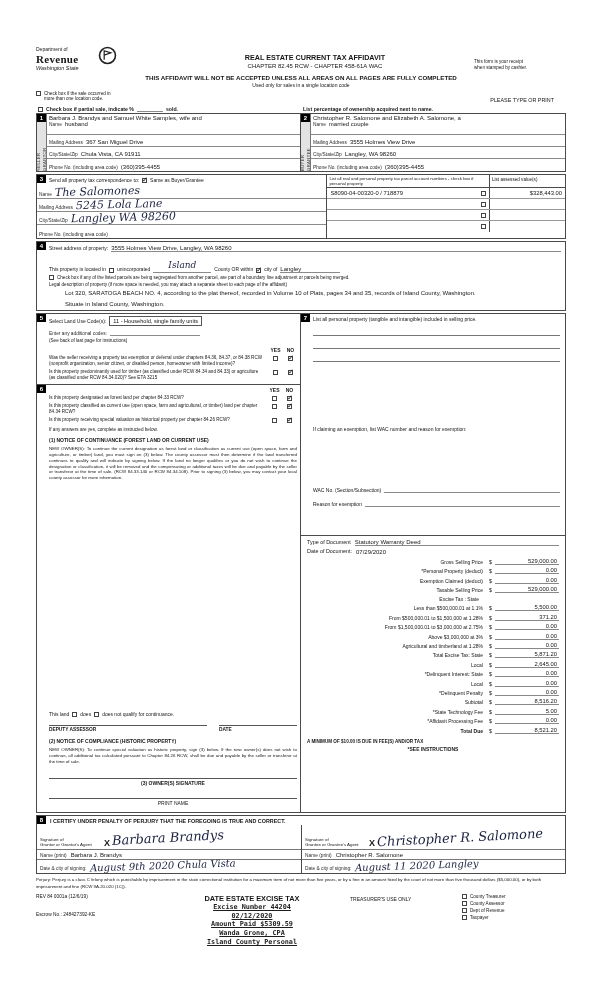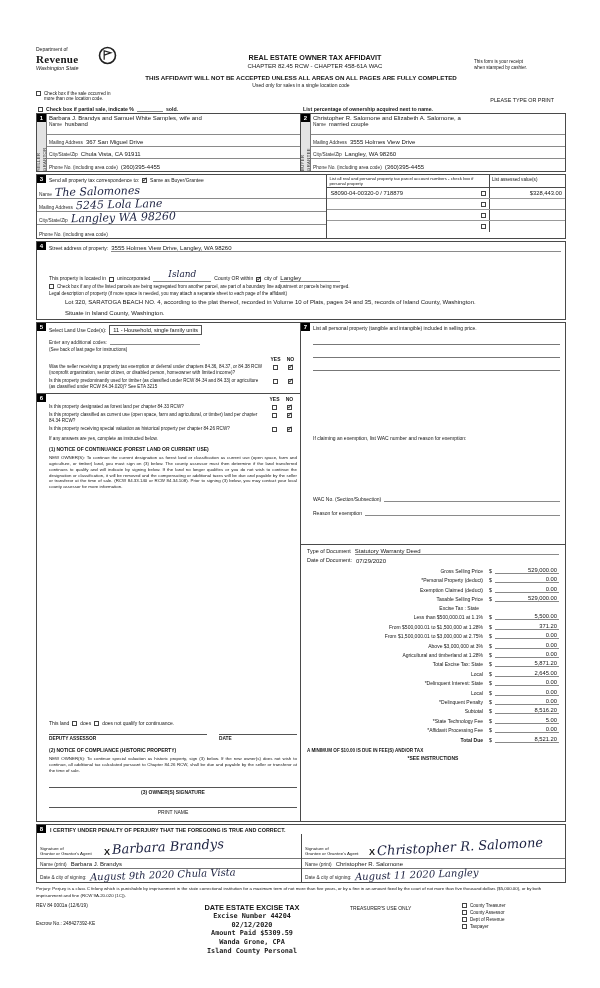--- a/index.html
+++ b/index.html
@@ -113,21 +113,21 @@
   .drow{display:flex;padding:1px 3px 2px 3px;gap:4px;align-items:flex-end;height:13px;overflow:visible;}
   .handdate{font-size:10px;line-height:1;white-space:nowrap;transform:rotate(-2deg);}
 
   .perj{margin-top:3px;font-size:4.4px;line-height:1.4;}
 
   
   .foot{margin-top:4px;display:flex;}
   .fl{width:118px;font-size:4.8px;}
   .fstamp{width:196px;text-align:center;}
   .stitle{font-size:7.4px;font-weight:bold;}
-  .sline{font-family:"DejaVu Sans Mono",monospace;font-weight:bold;font-size:6.8px;line-height:1.3;color:#1d1d1d;}
+  .sline{font-family:"DejaVu Sans Mono",monospace;font-weight:bold;font-size:6.8px;line-height:1.3;color:#1d1d1d;text-decoration:underline;}
   .ftru{width:112px;font-size:5px;padding-top:2px;}
   .fcbs{flex:1;font-size:4.6px;}
   .fcb{display:flex;gap:3px;align-items:center;margin-bottom:2px;}
 </style>
 </head>
 <body>
 
 <div class="page">
 
   <div class="hdr">
@@ -136,21 +136,21 @@
       <div class="revenue">Revenue</div>
       <div class="wstate">Washington State</div>
       <span class="logo">
         <svg width="19" height="19" viewBox="0 0 20 20">
           <circle cx="10" cy="10" r="8.4" fill="none" stroke="#222" stroke-width="1.7"></circle>
           <path d="M6.5 14.5 L6.5 5 L13.5 7.2 L6.5 9.6" fill="none" stroke="#222" stroke-width="1.3"></path>
         </svg>
       </span>
     </div>
     <div class="hdrc">
-      <div class="t7 b">REAL ESTATE OWNER TAX AFFIDAVIT</div>
+      <div class="t7 b">REAL ESTATE CURRENT TAX AFFIDAVIT</div>
       <div class="t6">CHAPTER 82.45 RCW - CHAPTER 458-61A WAC</div>
     </div>
     <div class="hdrr t45">
       <div>This form is your receipt</div>
       <div>when stamped by cashier.</div>
     </div>
   </div>
 
   <div class="notice">THIS AFFIDAVIT WILL NOT BE ACCEPTED UNLESS ALL AREAS ON ALL PAGES ARE FULLY COMPLETED</div>
   <div class="singleloc">Used only for sales in a single location code</div>
@@ -298,21 +298,21 @@
       </div>
     </div>
   </div>
 
   <div class="s4">
     <span class="tab">4</span>
     <div class="inrow">
       <span class="t5">Street address of property:</span>
       <span class="val uline" style="flex:1;">3555 Holmes View Drive, Langley, WA 98260</span>
     </div>
-    <div class="inrow" style="margin-top:11px;">
+    <div class="inrow" style="margin-top:2px;">
       <span class="t5">This property is located in</span>
       <span class="cb"></span>
       <span class="t5">unincorporated</span>
       <span class="uline" style="width:58px;text-align:center;">
         <span class="hand" style="font-size:9px;line-height:0.8;display:inline-block;">Island</span>
       </span>
       <span class="t5">County OR within</span>
       <span class="cb checked"></span>
       <span class="t5">city of</span>
       <span class="val uline" style="width:60px;">Langley</span>

